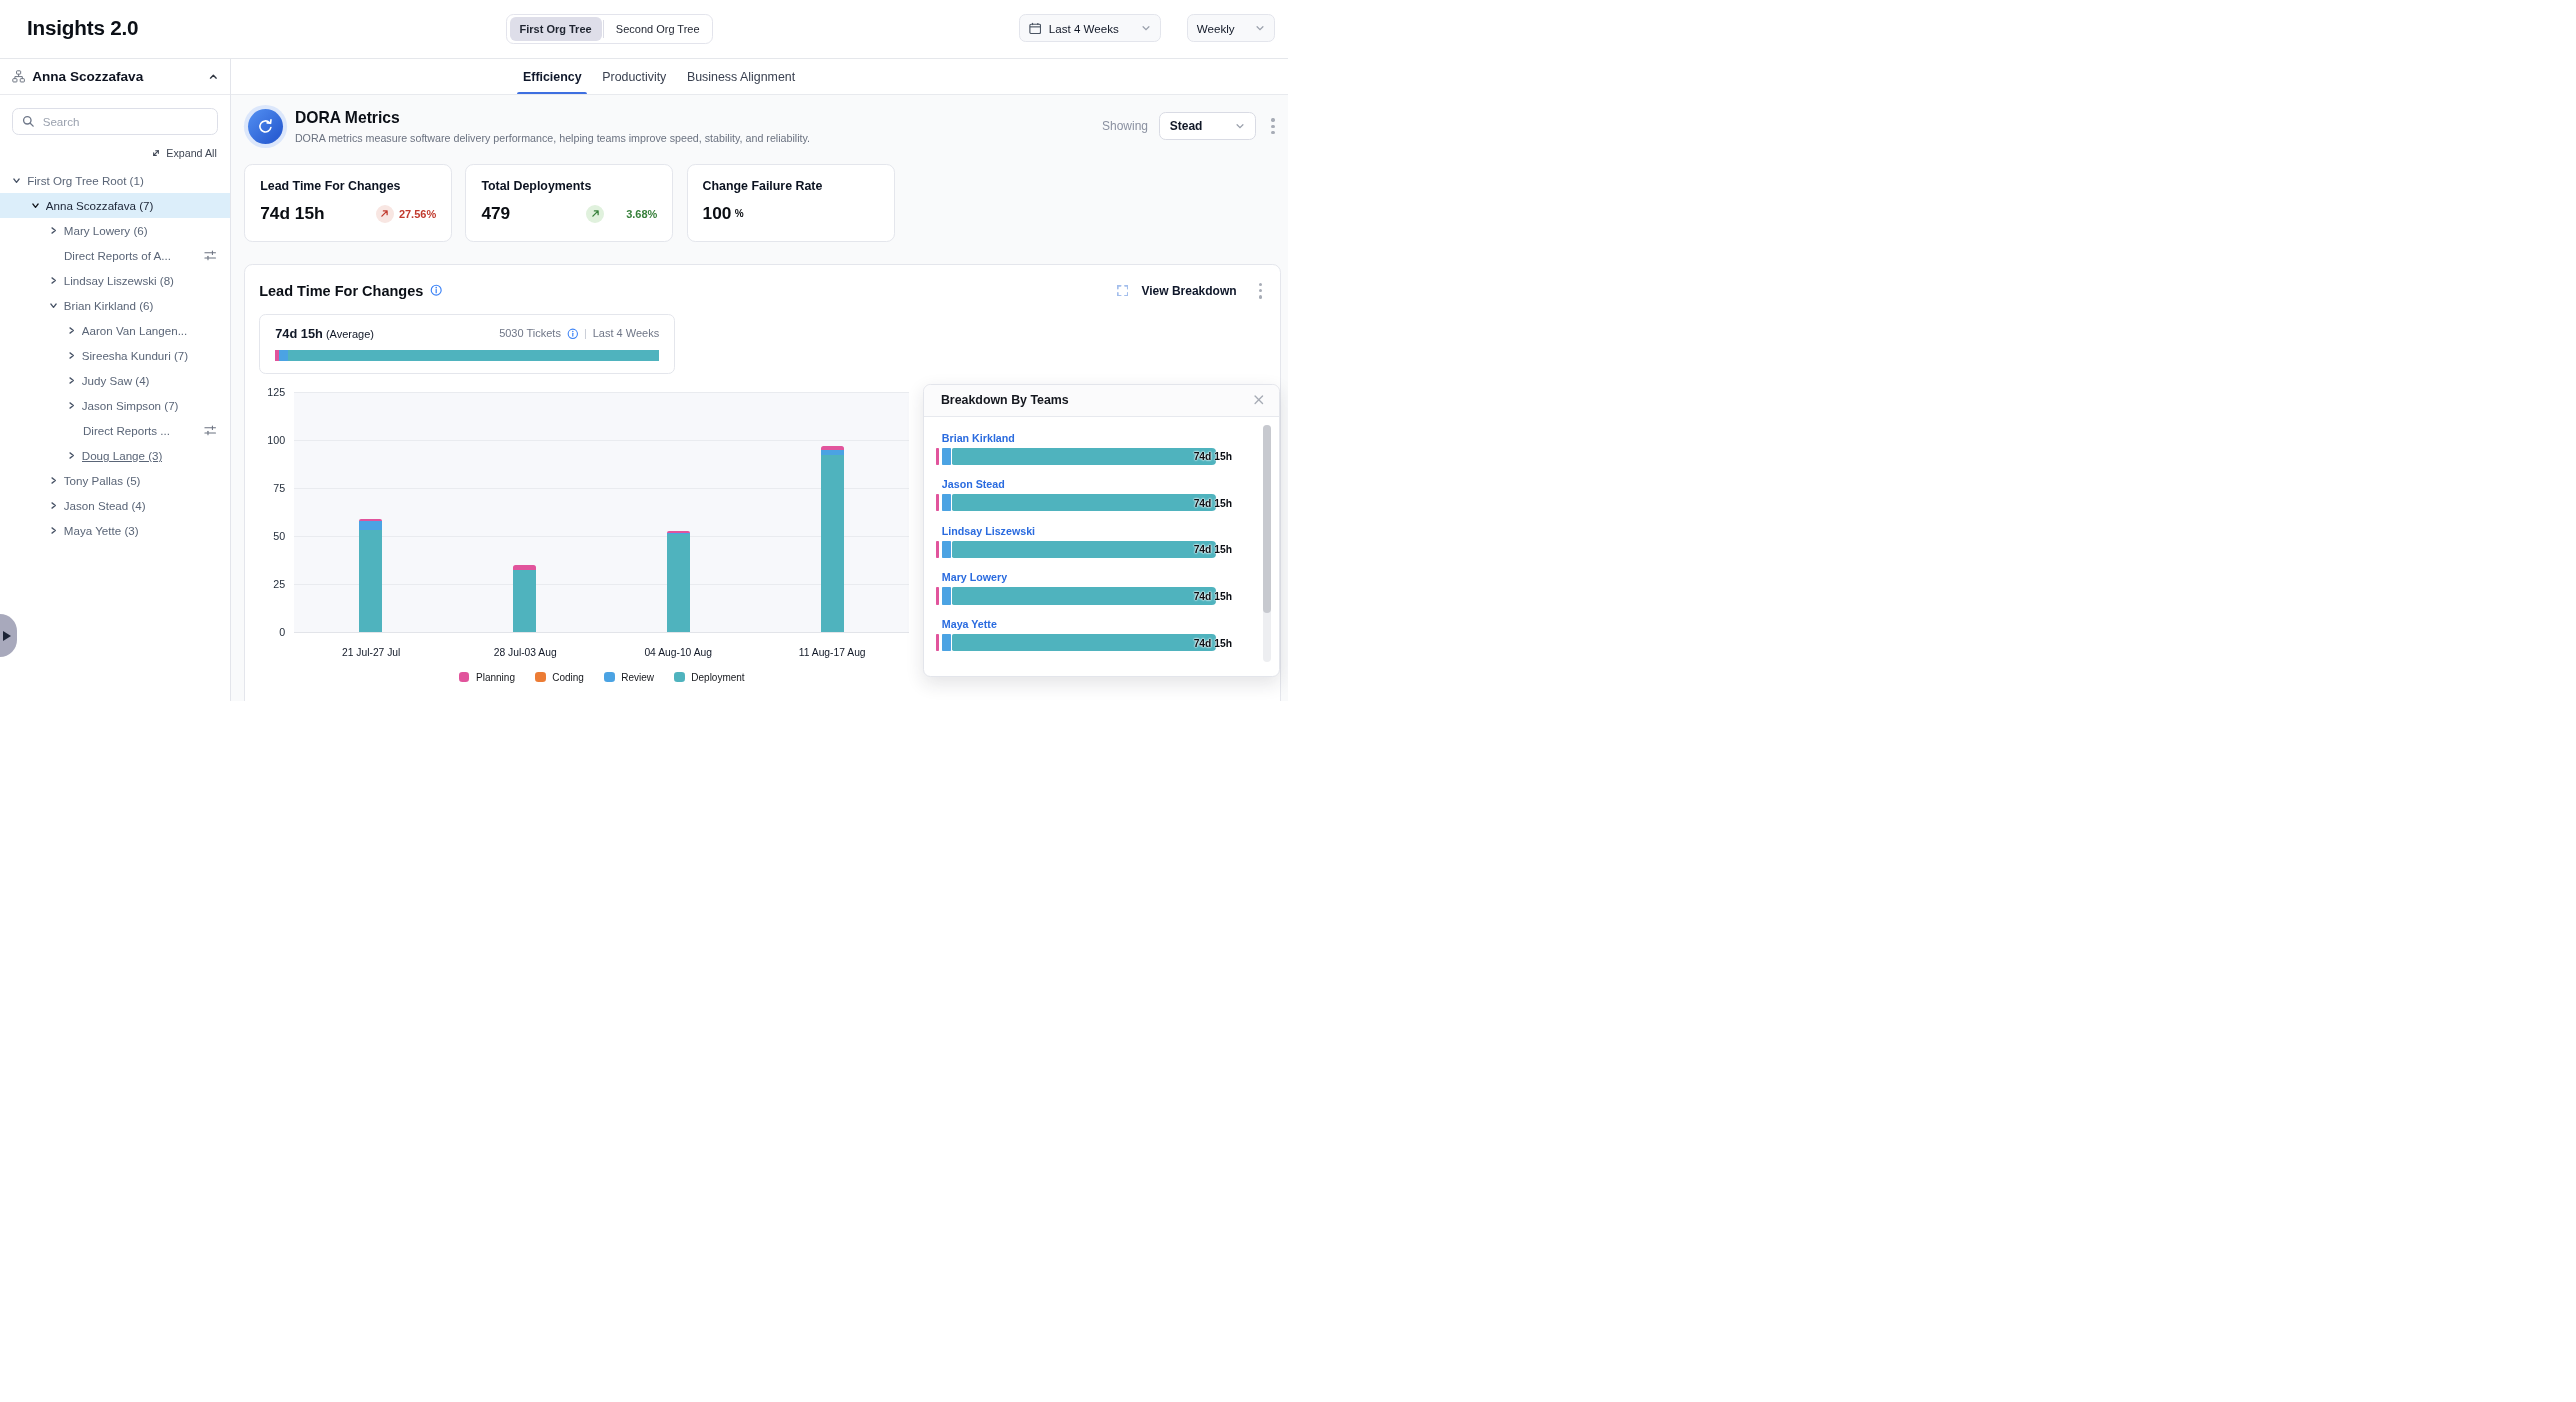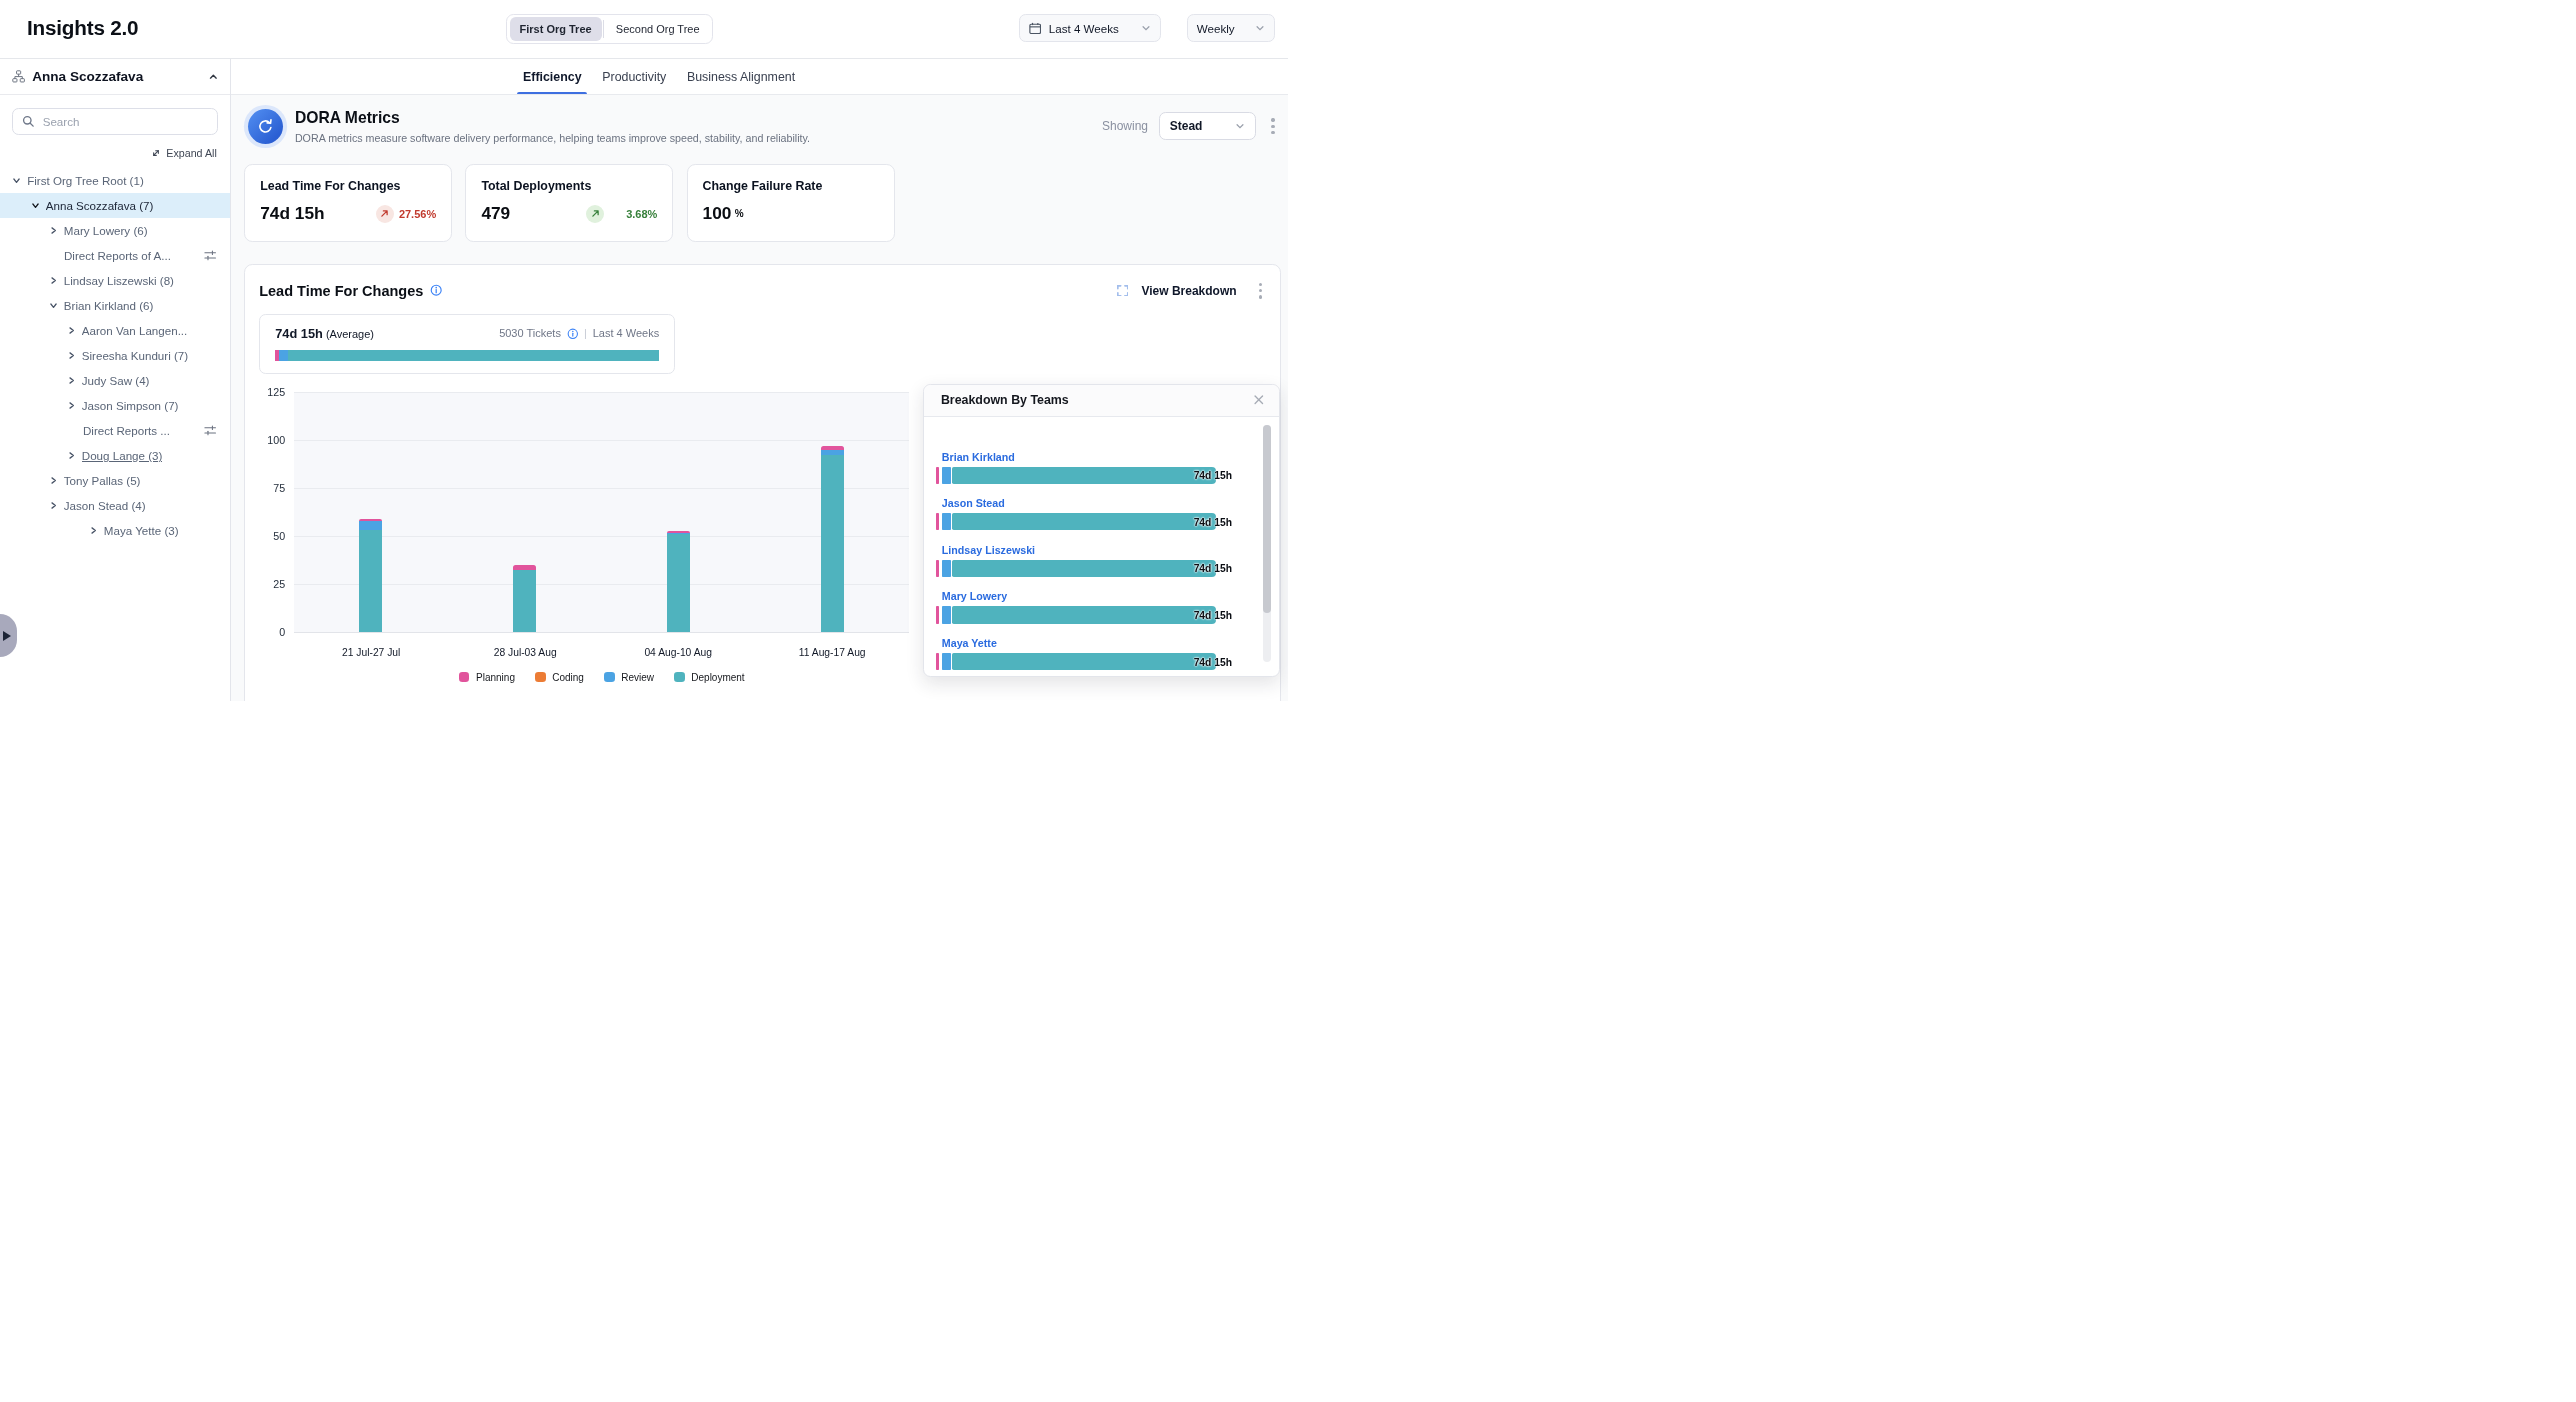--- a/index.html
+++ b/index.html
@@ -91,21 +91,21 @@
   .x-label { position:absolute; width:124px; text-align:center; font-size:10.3px; color:#111827; }
   .legend { position:absolute; left:49px; top:407px; width:615px; display:flex; justify-content:center; gap:20px; }
   .legend-item { display:flex; align-items:center; gap:6.6px; font-size:10px; color:#16181D; }
   .legend-swatch { width:10.7px; height:10.7px; border-radius:3.3px; }
 
   
   .breakdown-panel { position:absolute; top:119px; right:0; width:357px; height:293px; background:#fff; border:0.8px solid #E3E5EB; border-radius:7.4px; box-shadow:0 6.6px 18px rgba(30,35,50,0.12); z-index:20; }
   .bp-header { height:32px; display:flex; align-items:center; padding:0 11.6px 0 16.5px; border-bottom:0.8px solid #E7E9EE; background:#FBFBFC; border-radius:7.4px 7.4px 0 0; }
   .bp-title { font-size:12.4px; font-weight:bold; color:#14171E; }
   .bp-close { margin-left:auto; display:flex; cursor:pointer; padding:3.3px; }
-  .bp-body { position:relative; padding:15px 0 0;margin-top:19px; }
+  .bp-body { position:relative; padding:15px 0 0; }
   .bp-row { padding:0 16.5px 0 11.6px; margin-bottom:13.2px; }
   .bp-name { font-size:10.7px; font-weight:bold; color:#2A6BDF; margin-left:5.8px; cursor:pointer; }
   .bp-bar-wrap { position:relative; width:296px; margin-top:4.1px; height:17.3px; }
   .bp-bar { display:flex; height:17.3px; align-items:stretch; }
   .bp-val { position:absolute; right:0; top:50%; transform:translateY(-50%); font-size:10.3px; font-weight:bold; color:#0B0E14; text-shadow:0 0 1.7px #fff,0 0 1.7px #fff,0 0 2.5px #fff; }
   .bp-scroll { position:absolute; right:8.3px; top:40px; width:8.3px; height:237px; background:#EDEEF1; border-radius:5px; }
   .bp-thumb { position:absolute; top:0; left:0; width:8.3px; height:188px; background:#C7C9CF; border-radius:5px; }
 
   
   .edge-handle { position:absolute; left:0; top:614px; width:17.3px; height:43px; background:#A8A9BC; border-radius:0 21.5px 21.5px 0; z-index:60; display:flex; align-items:center; cursor:pointer; }
@@ -297,21 +297,21 @@
           <span class="tree-label">Tony Pallas (5)</span>
         </div>
         <div class="tree-row" style="padding-left: 49px;">
           <span class="tree-chev">
             <svg width="9" height="9" viewBox="0 0 12 12" fill="none">
               <path d="M4 2.5 L8.5 6 L4 9.5" stroke="currentColor" stroke-width="1.7" stroke-linecap="round" stroke-linejoin="round"></path>
             </svg>
           </span>
           <span class="tree-label">Jason Stead (4)</span>
         </div>
-        <div class="tree-row" style="padding-left: 49px; margin-left: 40px;">
+        <div class="tree-row" style="padding-left: 49px;">
           <span class="tree-chev">
             <svg width="9" height="9" viewBox="0 0 12 12" fill="none">
               <path d="M4 2.5 L8.5 6 L4 9.5" stroke="currentColor" stroke-width="1.7" stroke-linecap="round" stroke-linejoin="round"></path>
             </svg>
           </span>
           <span class="tree-label">Maya Yette (3)</span>
         </div>
       </div>
   </div>
 

